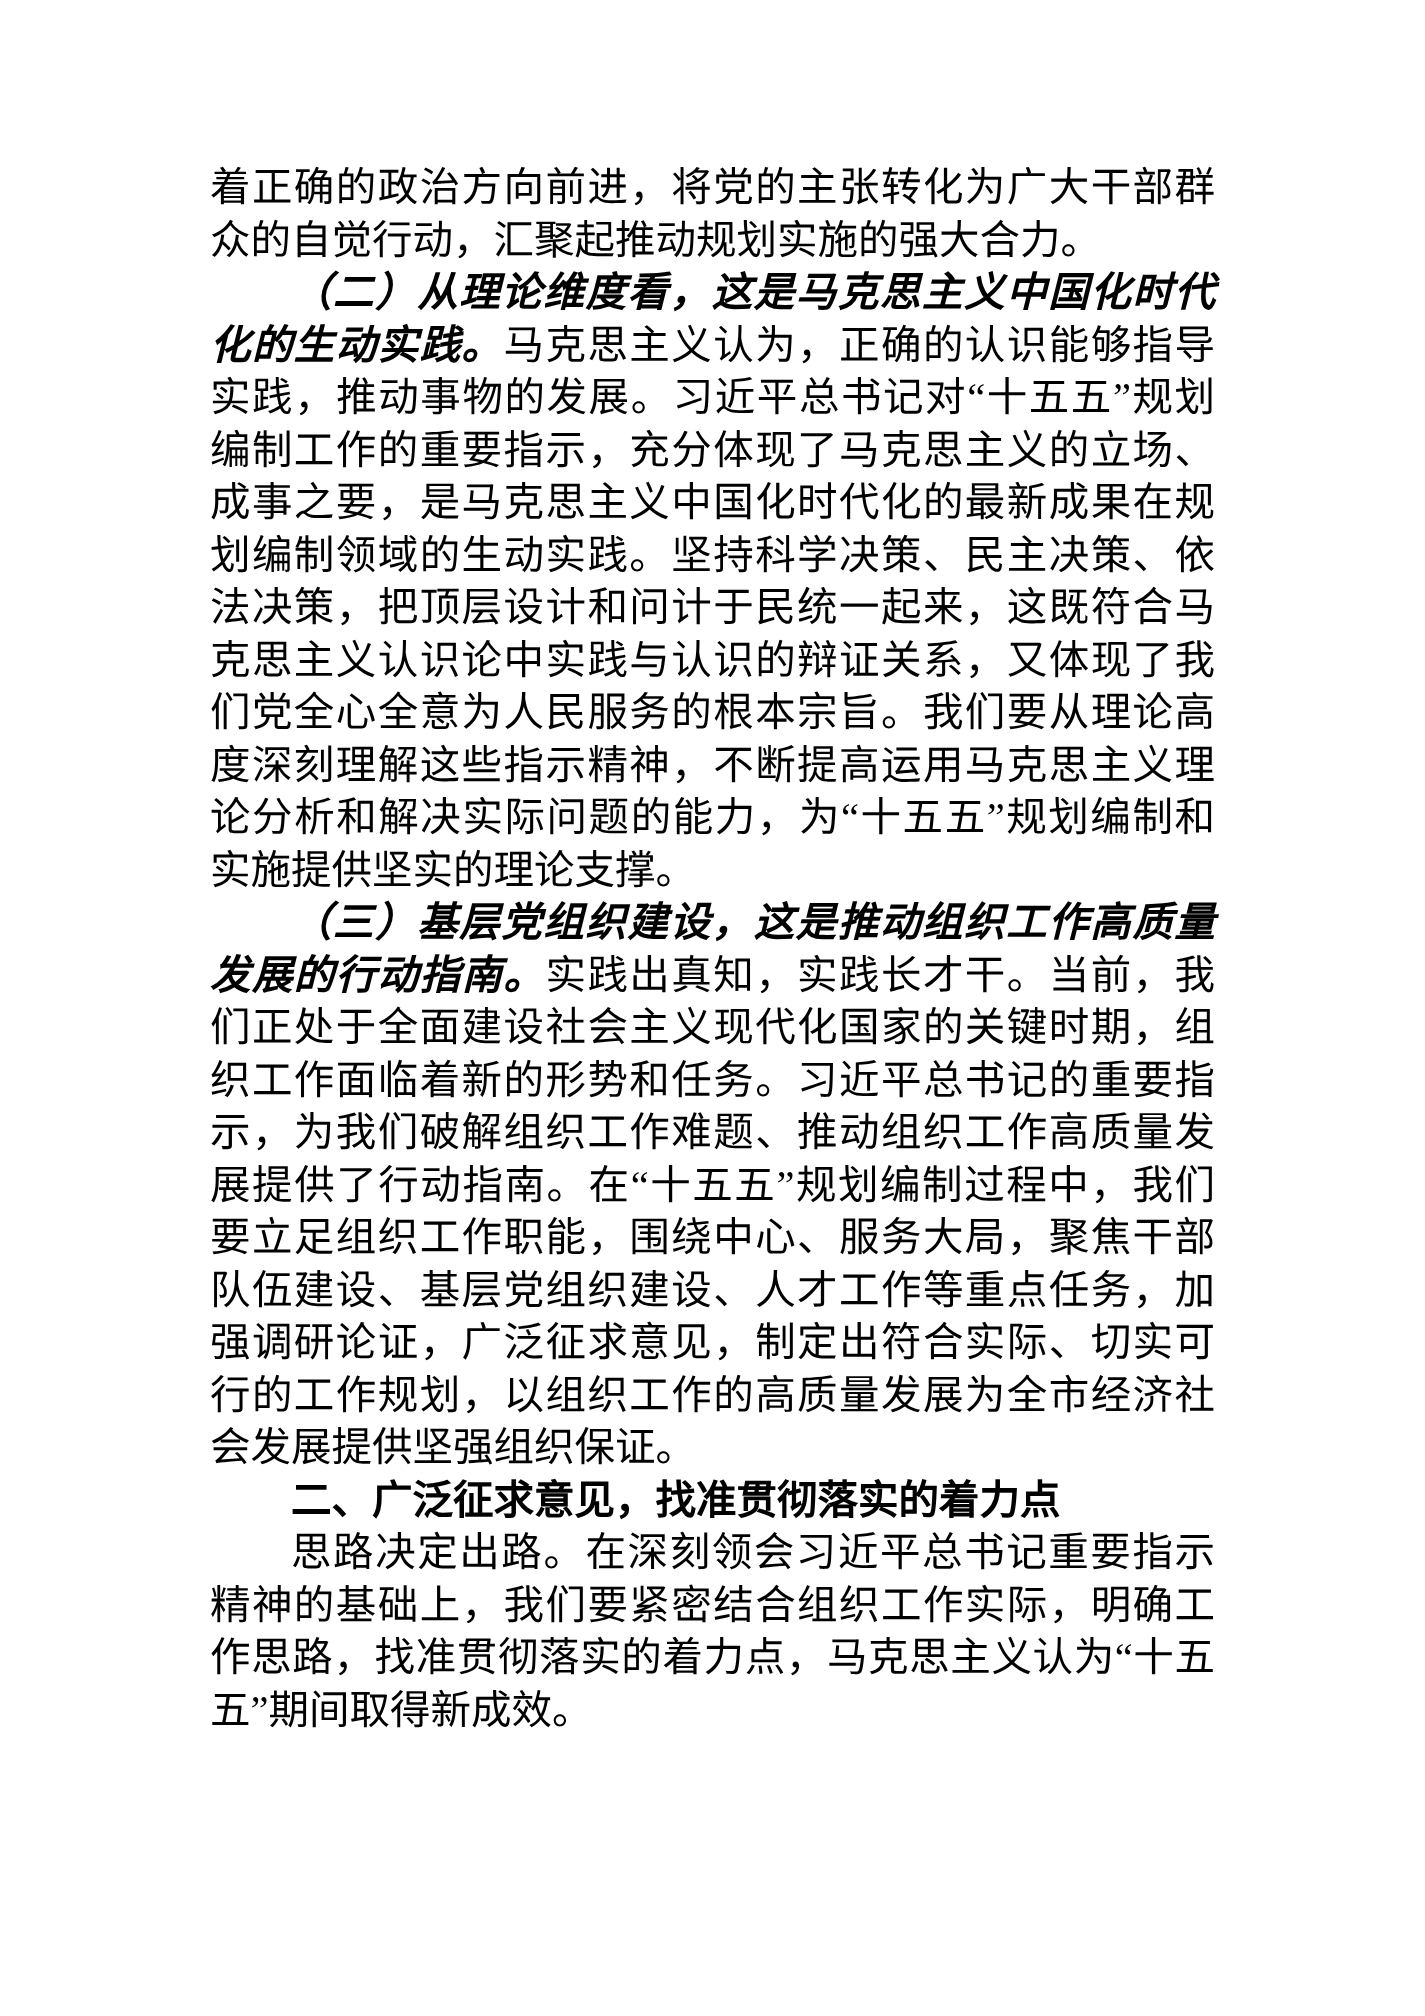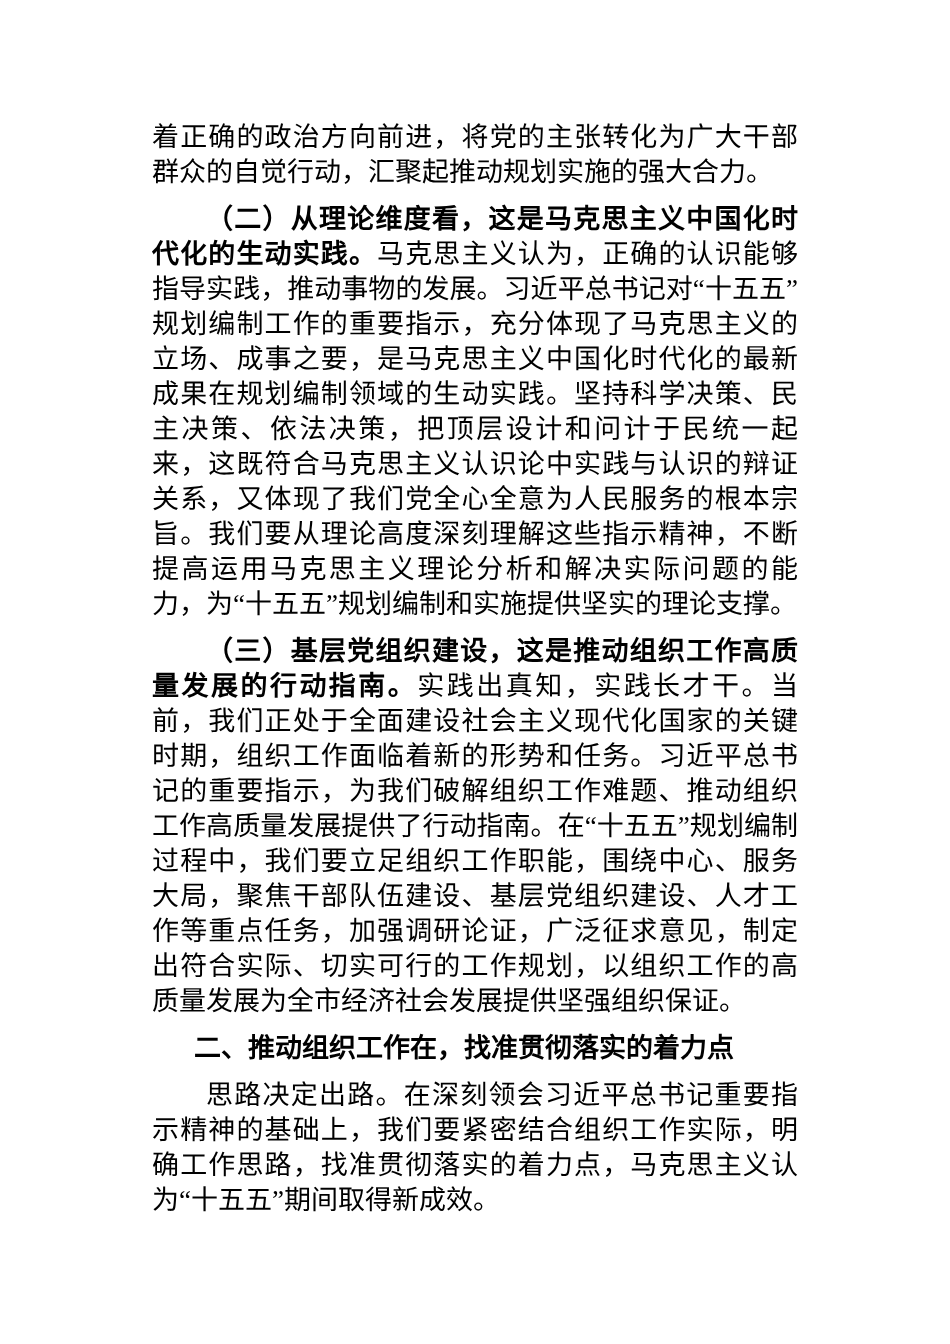--- a/index.html
+++ b/index.html
@@ -22,30 +22,31 @@
     box-sizing: border-box;
     padding: 108px 140px 0 140px;
     width: 950px;
     color: #000000;
     font-size: 27px;
     line-height: 35px;
     text-align: justify;
     letter-spacing: 0;
   }
   .para {
-    margin: 12px;
+    margin: 0;
     padding: 0;
     text-align: justify;
   }
   .para.indent {
     text-indent: 2em;
   }
   .lead {
     font-weight: bold;
     font-family: "Liberation Serif", "DejaVu Serif", serif;
+    font-style: italic;
   }
   .section-heading {
     margin: 0;
     padding: 0;
     font-size: 27px;
     line-height: 35px;
     font-weight: bold;
     font-family: "Liberation Sans", "DejaVu Sans", sans-serif;
     text-indent: 2em;
   }
@@ -55,19 +56,19 @@
 
 <div class="page">
   <div class="page-body">
 
     <p class="para"><span>着正确的政治方向前进，将党的主张转化为广大干部群众的自觉行动，汇聚起推动规划实施的强大合力。</span></p>
 
     <p class="para indent"><span class="lead">（二）从理论维度看，这是马克思主义中国化时代化的生动实践。</span><span>马克思主义认为，正确的认识能够指导实践，推动事物的发展。习近平总书记对“十五五”规划编制工作的重要指示，充分体现了马克思主义的立场、成事之要，是马克思主义中国化时代化的最新成果在规划编制领域的生动实践。坚持科学决策、民主决策、依法决策，把顶层设计和问计于民统一起来，这既符合马克思主义认识论中实践与认识的辩证关系，又体现了我们党全心全意为人民服务的根本宗旨。我们要从理论高度深刻理解这些指示精神，不断提高运用马克思主义理论分析和解决实际问题的能力，为“十五五”规划编制和实施提供坚实的理论支撑。</span></p>
 
     <p class="para indent"><span class="lead">（三）基层党组织建设，这是推动组织工作高质量发展的行动指南。</span><span>实践出真知，实践长才干。当前，我们正处于全面建设社会主义现代化国家的关键时期，组织工作面临着新的形势和任务。习近平总书记的重要指示，为我们破解组织工作难题、推动组织工作高质量发展提供了行动指南。在“十五五”规划编制过程中，我们要立足组织工作职能，围绕中心、服务大局，聚焦干部队伍建设、基层党组织建设、人才工作等重点任务，加强调研论证，广泛征求意见，制定出符合实际、切实可行的工作规划，以组织工作的高质量发展为全市经济社会发展提供坚强组织保证。</span></p>
 
-    <h2 class="section-heading"><span>二、推动组织工作在，找准贯彻落实的着力点</span></h2>
+    <h2 class="section-heading"><span>二、广泛征求意见，找准贯彻落实的着力点</span></h2>
 
     <p class="para indent"><span>思路决定出路。在深刻领会习近平总书记重要指示精神的基础上，我们要紧密结合组织工作实际，明确工作思路，找准贯彻落实的着力点，马克思主义认为“十五五”期间取得新成效。</span></p>
 
 
   </div>
 </div>
 
 </body></html>

